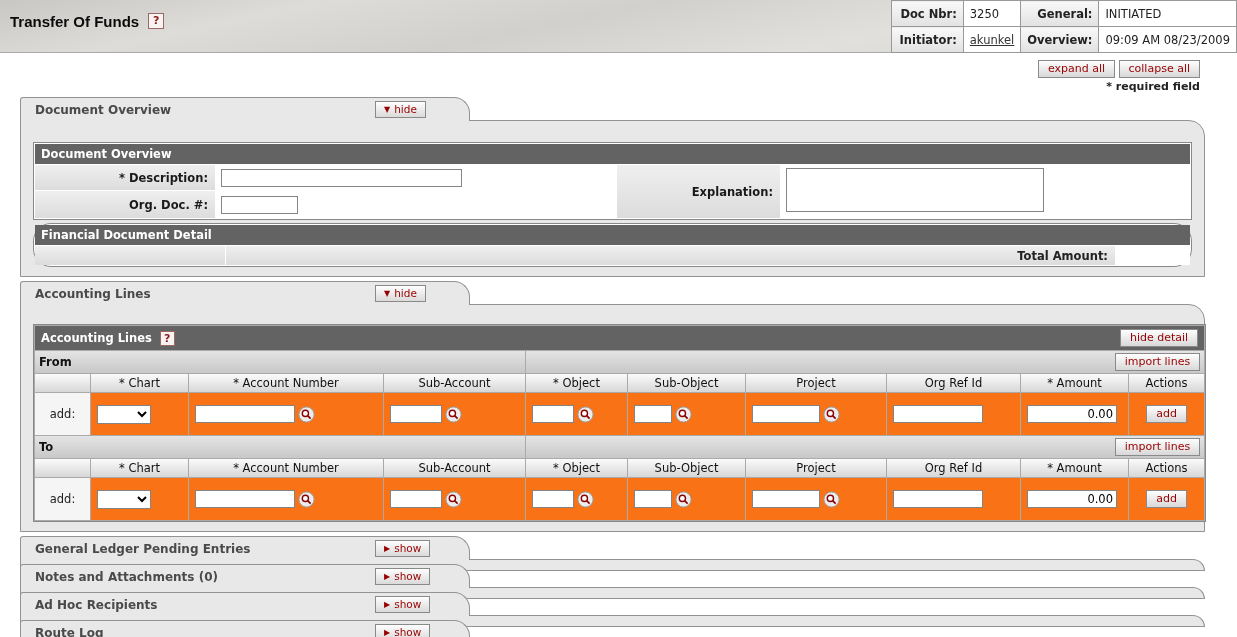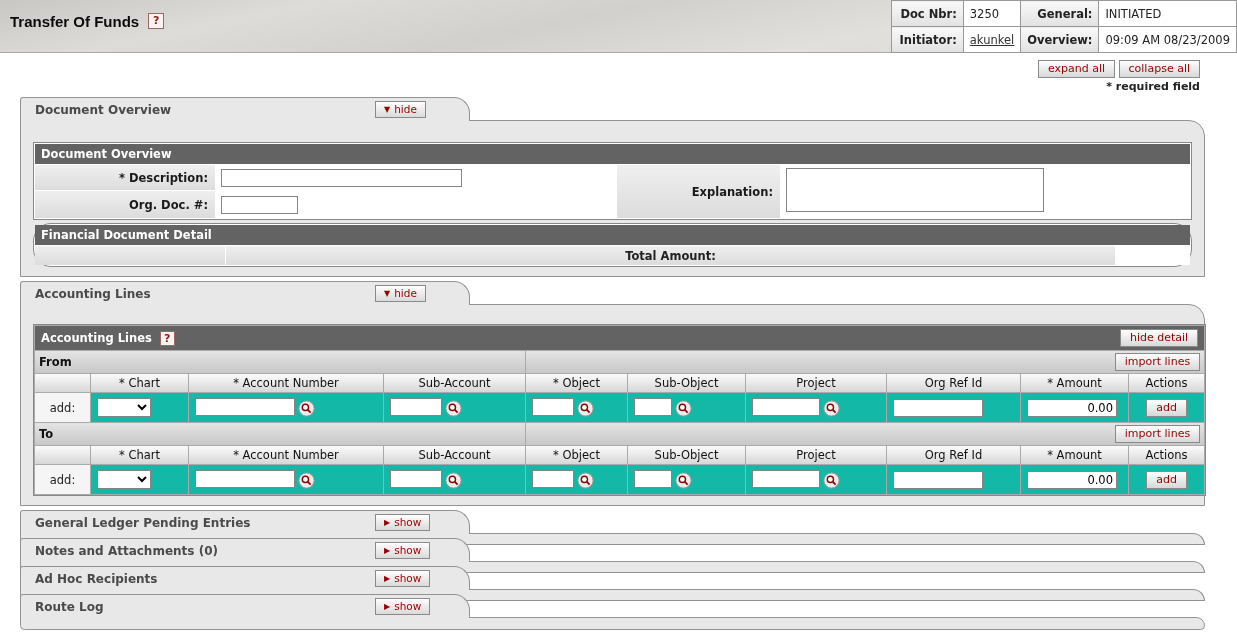--- a/index.html
+++ b/index.html
@@ -76,34 +76,34 @@
   .kfs-table { width:100%; border-collapse:separate; border-spacing:1px; background:#fff; border:1px solid #888; table-layout:fixed; }
   .kfs-table .bar { background:#636363; color:#fff; font-weight:bold; font-size:11.5px; text-align:left; padding:3px 6px; height:20px; }
   .label-cell { background:linear-gradient(#efefef,#dcdcdc); font-weight:bold; text-align:right; padding:3px 7px; font-size:11.5px; color:#1a1a1a; }
   .field-cell { background:#fff; padding:3px 5px; text-align:left; }
   .inp { height:18px; border:1px solid #848484; font:11.5px "DejaVu Sans",sans-serif; padding:1px 3px; background:#fff; }
   textarea.inp { height:44px; width:258px; resize:none; overflow-y:scroll; }
 
   .do-body { padding:21px 12px 9px 12px; }
   .fdd-table { margin-top:3px;border-radius:18px; }
   .fdd-spacer { background:linear-gradient(#efefef,#dcdcdc); height:19px; }
-  .fdd-totallabel { background:linear-gradient(#efefef,#dcdcdc); font-weight:bold; text-align:center; padding:2px 7px; font-size:11.5px; }
+  .fdd-totallabel { background:linear-gradient(#efefef,#dcdcdc); font-weight:bold; text-align:right; padding:2px 7px; font-size:11.5px; }
   .fdd-totalvalue { background:#fff; }
 
   
   .al-body { padding:19px 12px 9px 12px; }
   .acct-table { width:100%; border-collapse:separate; border-spacing:1px; background:#aaa; border:1px solid #888; table-layout:fixed; }
   .acct-table .bar { background:#636363; color:#fff; font-weight:bold; font-size:11.5px; padding:3px 6px; height:21px; }
   .bar-flex { display:flex; align-items:center; justify-content:space-between; }
   .bar-left { display:flex; align-items:center; gap:8px; }
   .acct-table .bar .help-icon { width:15px; height:15px; line-height:14px; }
   .group-cell { background:linear-gradient(#e4e4e4,#c8c8c8); font-weight:bold; font-size:11.5px; padding:2px 4px; height:17px; color:#111; }
   .group-cell.right { text-align:right; }
   .colhead { background:linear-gradient(#fbfbfb,#d7d7d7); font-weight:normal; font-size:11.5px; text-align:center; padding:2px 1px; height:17px; color:#111; }
-  .add-cell { background:#14b8a6; height:29px; padding:2px 2px 2px 6px; vertical-align:middle; white-space:nowrap; }
+  .add-cell { background:#f97316; height:42px; padding:2px 2px 2px 6px; vertical-align:middle; white-space:nowrap; }
   .add-cell.center { text-align:center; padding:2px 1px; }
   .add-label { background:#f5f5f5; font-weight:normal; text-align:center; vertical-align:middle; font-size:11.5px; }
   .lookup { vertical-align:middle; margin-left:3px; cursor:pointer; }
   .chart-select { width:54px; height:19px; font:11px "DejaVu Sans",sans-serif; border:1px solid #848484; background:#fff; }
   .amount-inp { text-align:right; width:90px; }
 </style>
 </head>
 <body>
 
 <div class="banner">

